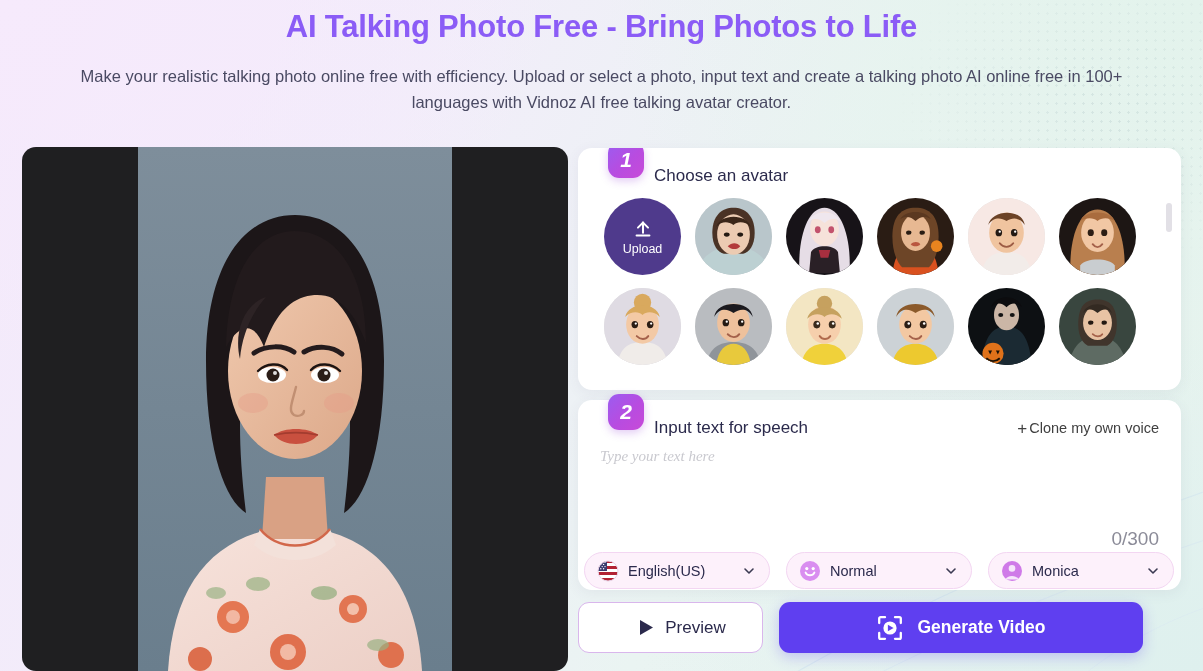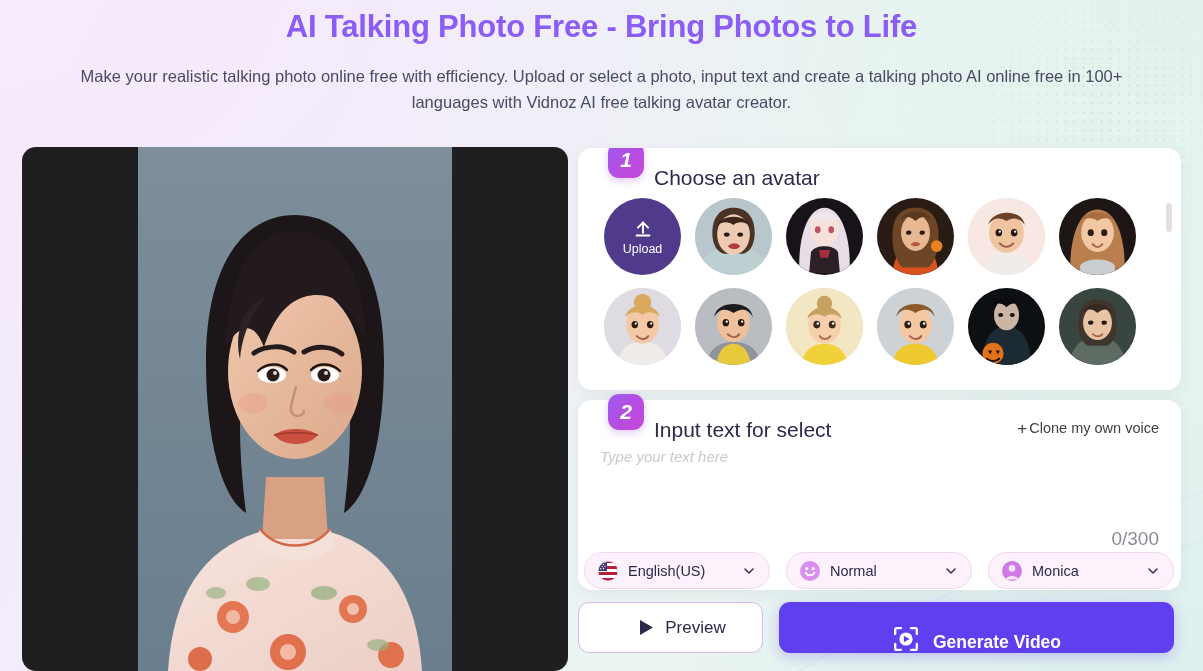--- a/index.html
+++ b/index.html
@@ -110,21 +110,21 @@
   
   .card-avatars {
     position: absolute;
     left: 0; top: 6px;
     width: 603px; height: 242px;
     overflow: hidden;
   }
   .badge-1 { left: 30px; top: -6px; }
   .card-title {
     position: absolute;
-    font-size: 21px;
+    font-size: 17px;
     color: #2b2a4c;
   }
   .title-1 { left: 76px; top: 18px; }
 
   .avatar-scroll {
     position: absolute;
     left: 26px; top: 50px;
     width: 576px; height: 186px;
     overflow: hidden;
   }
@@ -188,21 +188,21 @@
   }
   .clone-link .plus { font-size: 17px; margin-right: 2px; vertical-align: -1px; }
 
   .text-area {
     position: absolute;
     left: 22px; top: 48px;
     width: 562px; height: 78px;
     border: none;
     outline: none;
     resize: none;
-    font-family: Liberation Sans, sans-serif;
+    font-family: Liberation Serif, serif;
     font-size: 15px;
     color: #333;
     background: transparent;
   }
   .text-area::placeholder { color: #c9c9cf; font-style: italic; }
 
   .char-count {
     position: absolute;
     right: 22px; top: 128px;
     font-size: 19px;
@@ -252,25 +252,25 @@
     display: flex;
     align-items: center;
     justify-content: center;
     gap: 11px;
     cursor: pointer;
     font-size: 17px;
     color: #2b2a4c;
     padding-left: 24px;
   }
   .btn-generate {
-    width: 395px; height: 51px;
+    width: 364px; height: 51px;
     border-radius: 11px;
     background: #5f3ff0;
     display: flex;
-    align-items: flex-end;
+    align-items: center;
     justify-content: center;
     gap: 13px;
     cursor: pointer;
     font-size: 17.5px;
     font-weight: bold;
     color: #fff;
     box-shadow: 0 4px 14px rgba(95,63,240,0.28);
   }
 </style>
 </head>
@@ -531,21 +531,21 @@
       </div>
     </div>
 
     <div class="scroll-track">
       <div class="scroll-thumb"></div>
     </div>
   </div>
 
   <div class="card card-text">
     <div class="step-badge badge-2">2</div>
-    <div class="card-title title-2">Input text for select</div>
+    <div class="card-title title-2">Input text for speech</div>
 
     <div class="clone-link">
       <span class="plus">+</span><span>Clone my own voice</span>
     </div>
 
     <textarea class="text-area" placeholder="Type your text here" style=""></textarea>
 
     <div class="char-count">0/300</div>
 
     <div class="selectors">

